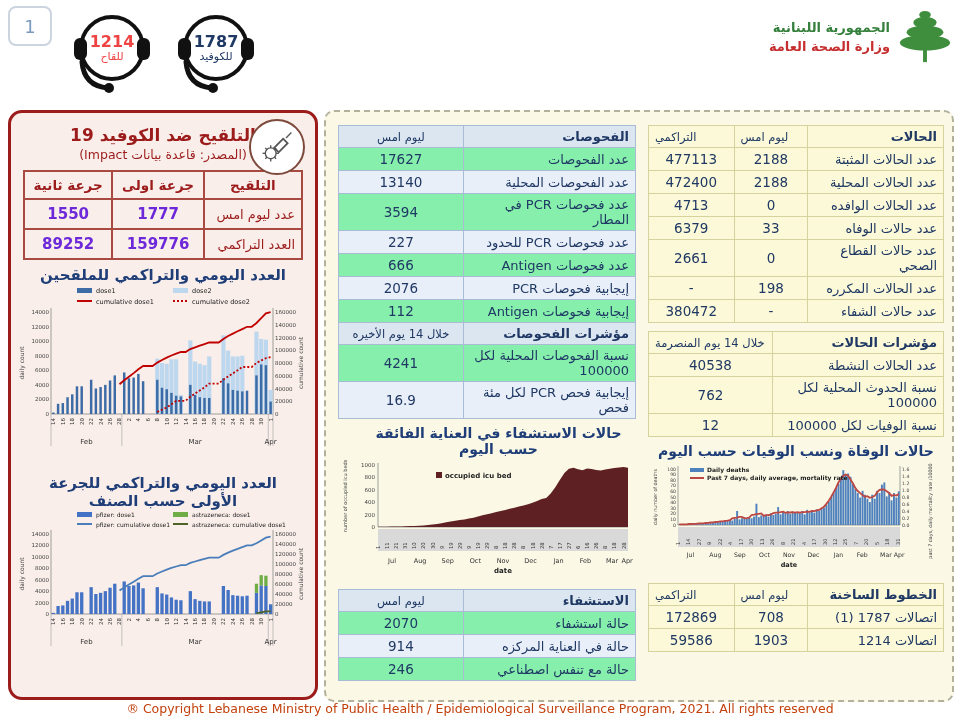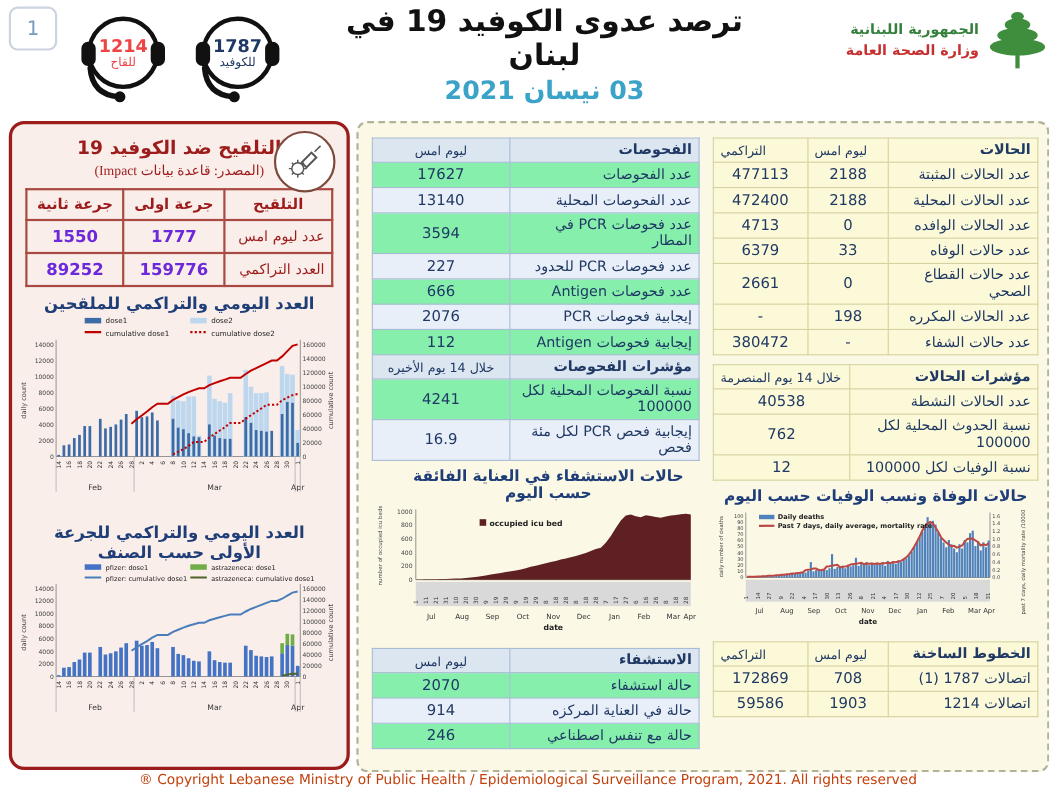--- a/index.html
+++ b/index.html
@@ -20,21 +20,21 @@
   .logo{position:absolute;right:6px;top:8px;display:flex;align-items:center;gap:6px;}
   .logo-text{text-align:right;font-weight:bold;font-size:13px;line-height:1.5;}
   .logo-l1{color:#35803c;} .logo-l2{color:#c63031;}
 
   
   .left-panel{position:absolute;left:8px;top:110px;width:304px;height:584px;background:#f9eeea;
     border:3px solid #9c1c1c;border-radius:14px;}
   .vacc-icon{position:absolute;right:10px;top:6px;width:52px;height:52px;border-radius:50%;
     background:#fff;border:2px solid #7d4a3c;display:flex;align-items:center;justify-content:center;}
   .vacc-title{margin-top:12px;text-align:center;font-weight:bold;font-size:17px;color:#9c1c1c;direction:rtl;}
-  .vacc-source{text-align:center;font-size:12.5px;color:#9c1c1c;direction:rtl;margin-top:2px;font-family:Liberation Serif, serif;}
+  .vacc-source{text-align:center;font-size:12.5px;color:#9c1c1c;direction:rtl;margin-top:2px;}
   table.vtable{width:280px;margin:8px auto 0 auto;border-collapse:collapse;direction:rtl;color:#9c1c1c;}
   .vtable td{border:2px solid #a94a42;padding:5px 6px;}
   .vtable .vh{font-weight:bold;font-size:13.5px;text-align:center;}
   .vtable .vlab{font-size:13px;text-align:right;}
   .vtable .vval{font-weight:bold;font-size:15px;text-align:center;color:#6d28d9;}
   .chart-title{color:#1f3e78;font-weight:bold;text-align:center;direction:rtl;font-size:15px;}
   .ct1{margin-top:6px;} .ct2{margin-top:2px;line-height:1.2;padding:0 14px;}
 
   
   .main-panel{position:absolute;left:324px;top:110px;width:626px;height:588px;background:#fbf8e6;
@@ -86,24 +86,20 @@
       <circle cx="50" cy="42" r="31" fill="none" stroke="#111" stroke-width="4"></circle>
       <rect x="12" y="32" width="13" height="22" rx="6" fill="#111"></rect>
       <rect x="75" y="32" width="13" height="22" rx="6" fill="#111"></rect>
       <path d="M20 56 Q22 80 46 82" fill="none" stroke="#111" stroke-width="5" stroke-linecap="round"></path>
       <circle cx="47" cy="82" r="5" fill="#111"></circle>
     </svg>
     <div class="hot-num navy">1787</div>
     <div class="hot-label navy">للكوفيد</div>
   </div>
 
-  <div class="title-block">
-    <div class="main-title">ترصد عدوى الكوفيد 19 في لبنان</div>
-    <div class="hdr-date">03 نيسان 2021</div>
-  </div>
 
   <div class="logo">
     <div class="logo-text">
       <div class="logo-l1">الجمهورية اللبنانية</div>
       <div class="logo-l2">وزارة الصحة العامة</div>
     </div>
     <svg width="58" height="58" viewBox="0 0 60 60">
       <ellipse cx="30" cy="36" rx="26" ry="8" fill="#3e8e3e"></ellipse>
       <ellipse cx="30" cy="25" rx="19" ry="7" fill="#3e8e3e"></ellipse>
       <ellipse cx="30" cy="15" rx="12" ry="6" fill="#3e8e3e"></ellipse>

